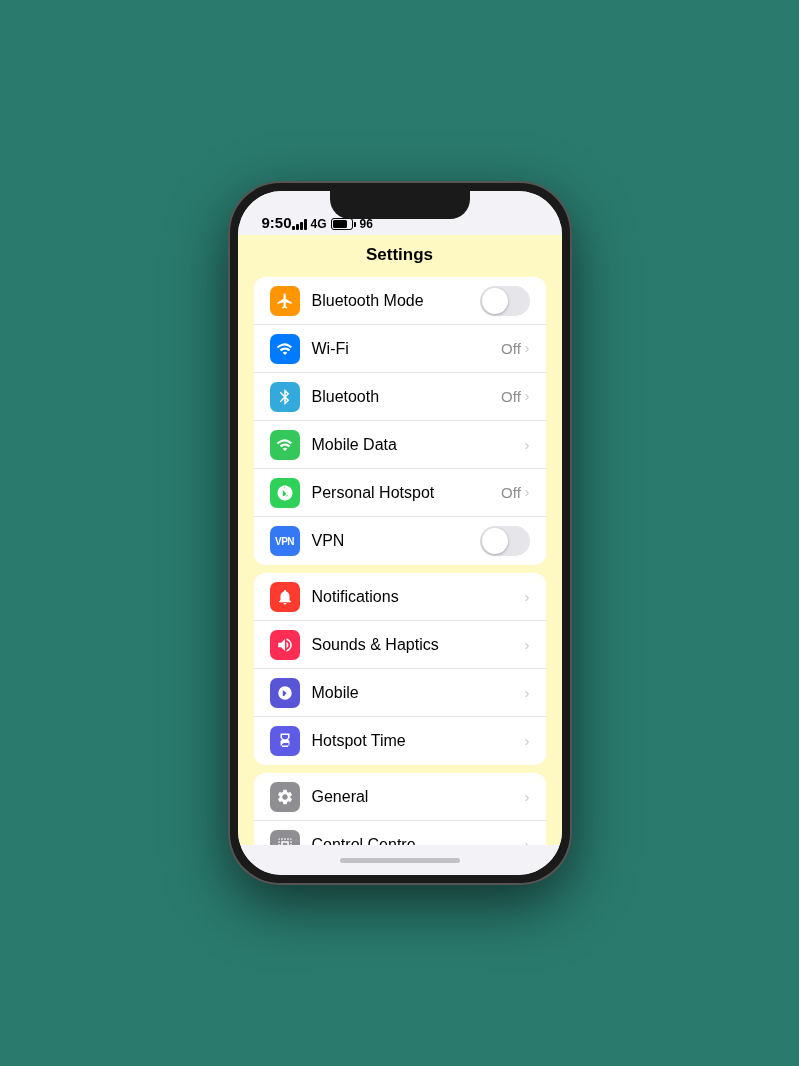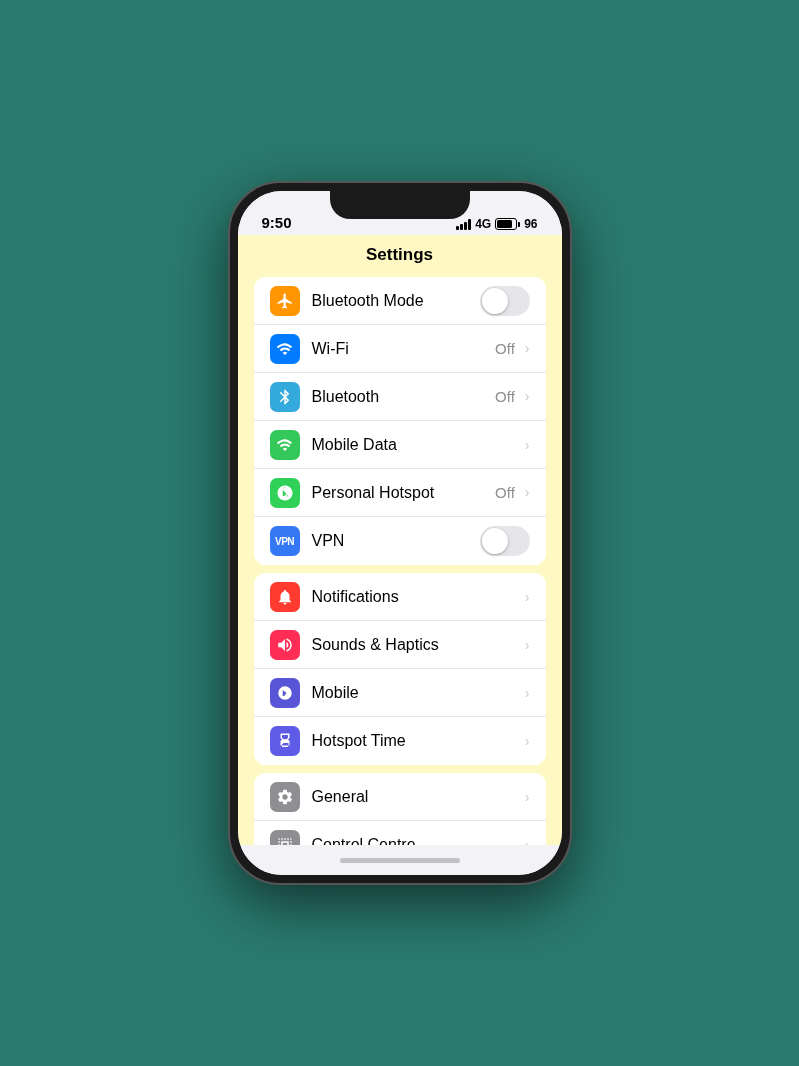--- a/index.html
+++ b/index.html
@@ -46,21 +46,21 @@
       background: #1a1a1a;
       border-radius: 0 0 20px 20px;
       z-index: 10;
     }
 
     
     .status-bar {
       height: 44px;
       display: flex;
       align-items: flex-end;
-      justify-content: space-between;
+      justify-content: flex-start;
       padding: 0 24px 4px;
       background: #f2f2f7;
       position: relative;
       z-index: 5;
       flex-shrink: 0;
     }
 
     .status-time {
       font-size: 15px;
       font-weight: 600;
@@ -139,21 +139,21 @@
     }
 
     .row-label {
       flex: 1;
       font-size: 16px;
       color: #000;
     }
 
     .row-right {
       display: flex;
-      gap: 10px;
+      gap: 4px;
       color: #8e8e93;
       font-size: 15px;
     }
 
     .chevron {
       color: #c7c7cc;
       font-size: 14px;
       font-weight: 500;
     }
 

